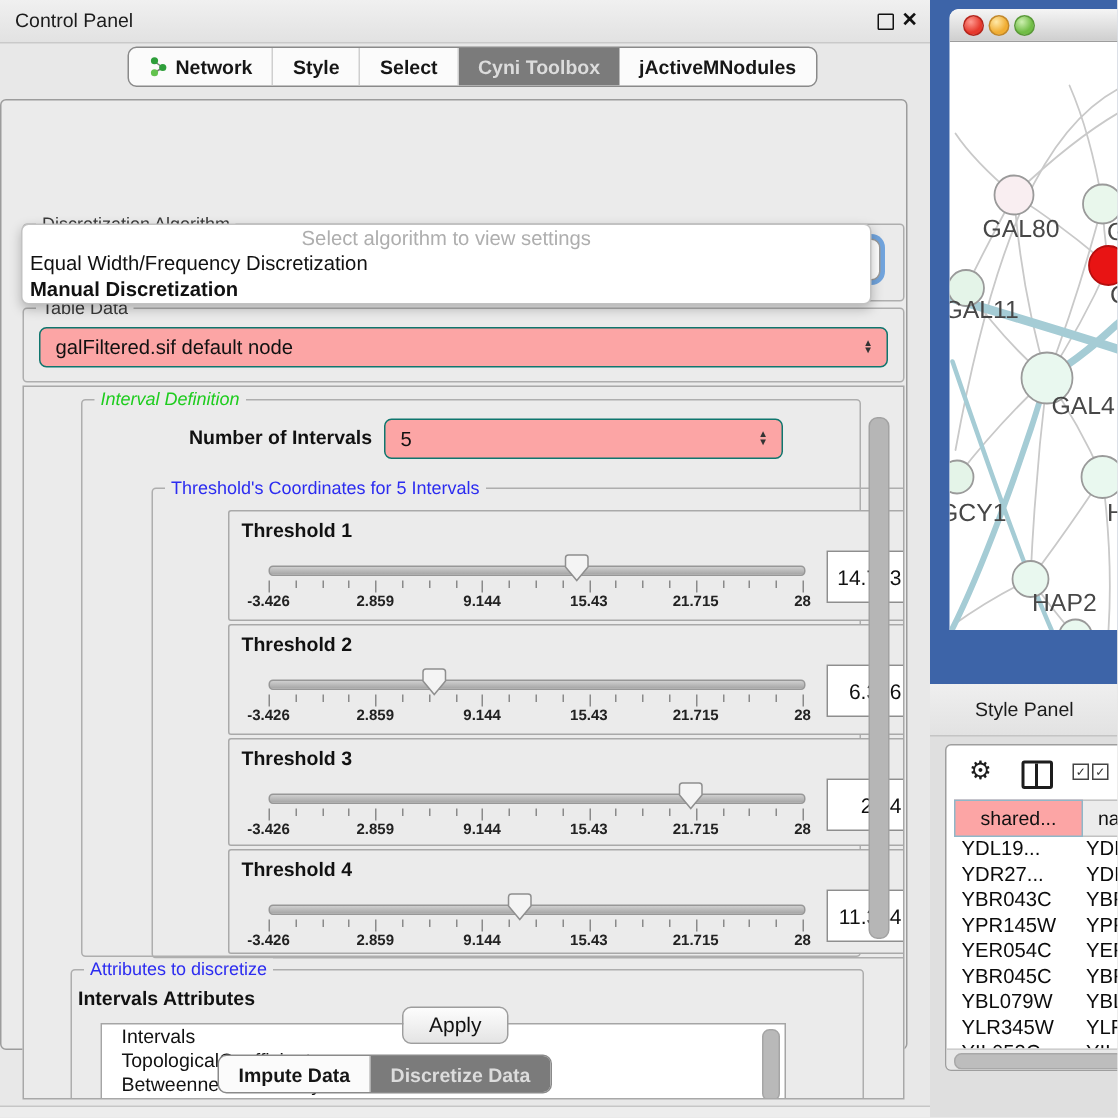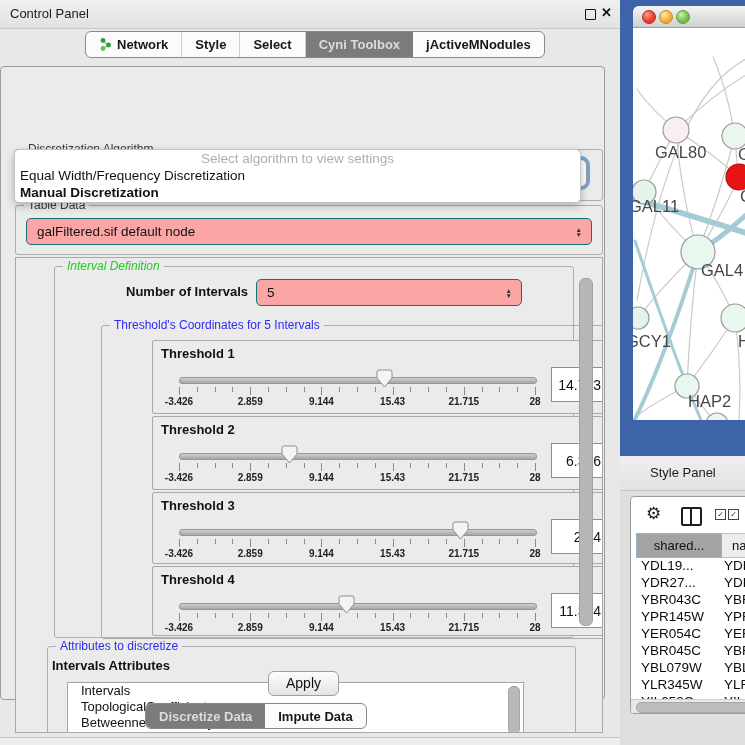--- a/index.html
+++ b/index.html
@@ -77,21 +77,21 @@
   .net-canvas{position:absolute;left:0;top:21px;width:115px;height:393px;}
 
   .tp-header{position:absolute;left:0;top:456px;width:125px;height:34px;background:linear-gradient(#efefef,#e2e2e2);border-bottom:1px solid #c4c4c4;}
   .tp-header span{position:absolute;left:30px;top:9px;font-size:13px;color:#1b1b1b;}
   .tp-box{position:absolute;left:10px;top:496px;width:132px;height:216px;background:#fff;border:1px solid #9e9e9e;border-radius:4px;overflow:hidden;}
   .gear{position:absolute;left:15px;top:6px;font-size:17px;color:#1d1d1d;}
   .spliticon{position:absolute;left:50px;top:10px;width:17px;height:15px;border:2px solid #1d1d1d;border-radius:2px;}
   .spliticon::after{content:"";position:absolute;left:7px;top:0;width:2px;height:15px;background:#1d1d1d;}
   .cbx{position:absolute;top:12px;width:9px;height:9px;border:1.4px solid #444;font-size:8px;line-height:9px;text-align:center;color:#333;}
   .tp-head{position:absolute;left:0;top:36px;width:100%;height:25px;display:flex;font-size:13px;color:#111;}
-  .hc1{width:86px;margin-left:5px;background:#a3a3a3;border:1px solid #8fb7c8;text-align:center;line-height:23px;box-sizing:border-box;}
+  .hc1{width:86px;margin-left:5px;background:#fca5a5;border:1px solid #8fb7c8;text-align:center;line-height:23px;box-sizing:border-box;}
   .hc2{flex:1;background:#ececec;border:1px solid #c2c2c2;border-left:none;padding-left:10px;line-height:23px;white-space:nowrap;overflow:hidden;}
   .tp-rows{position:absolute;left:0;top:61px;width:100%;height:141px;overflow:hidden;}
   .tp-row{display:flex;height:17px;font-size:13.5px;color:#0c0c0c;}
   .rc1{width:86px;padding-left:10px;box-sizing:border-box;white-space:nowrap;overflow:hidden;}
   .rc2{flex:1;padding-left:7px;white-space:nowrap;overflow:hidden;}
   .tp-hscroll{position:absolute;left:0;top:202px;width:100%;height:13px;background:#e8e8e8;border-top:1px solid #cdcdcd;}
   .tp-hthumb{position:absolute;left:5px;top:2px;width:112px;height:9px;border-radius:5px;background:#bdbdbd;border:1px solid #a8a8a8;}
 </style>
 </head>
 <body>
@@ -328,25 +328,25 @@
           <div class="lthumb"></div>
         </div>
 
         <div class="vthumb"></div>
       </div>
 
       <div class="apply-btn">Apply</div>
     </div>
 
     <div class="bottom-tabs">
+        <div class="tab">
+          <span>Impute Data</span>
+        </div>
         <div class="tab sel">
           <span>Discretize Data</span>
-        </div>
-        <div class="tab">
-          <span>Impute Data</span>
         </div>
       </div>
     <div class="bottom-strip"></div>
   </div>
 
   <div class="right-pane">
     <div class="net-frame">
       <div class="net-win">
         <div class="net-titlebar">
           <span class="light red"></span>

